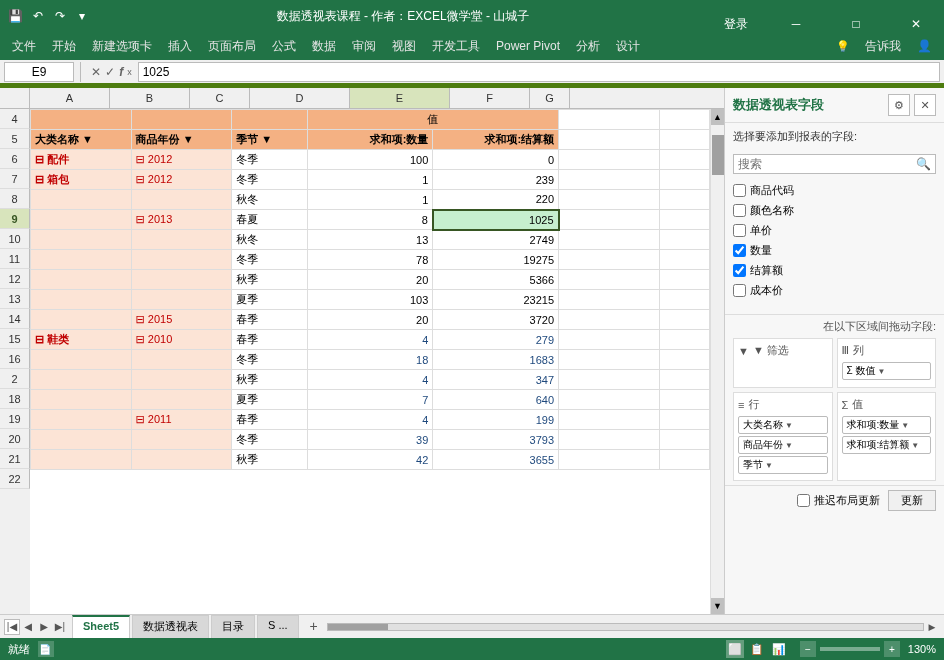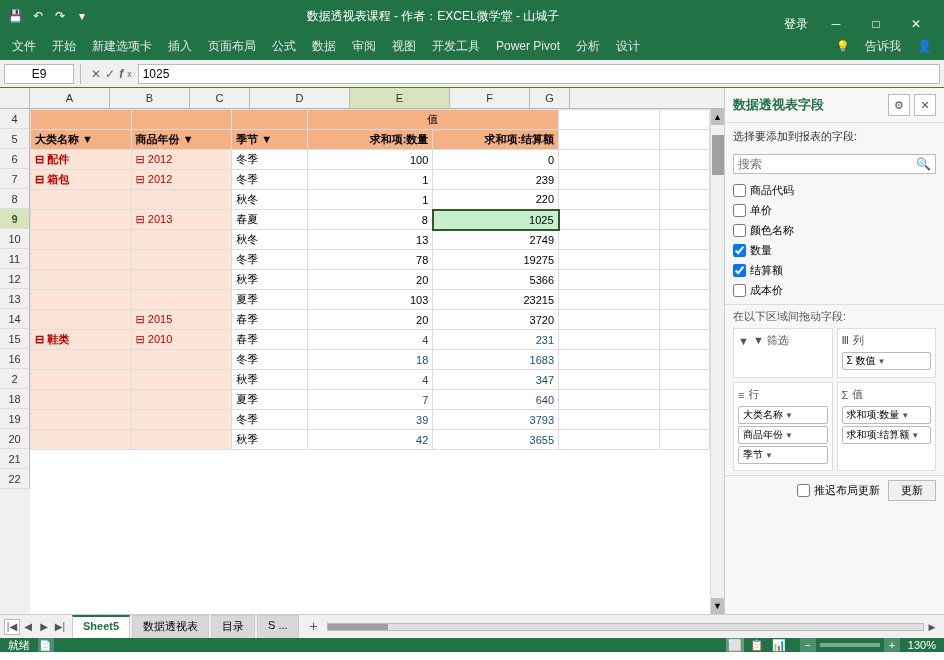--- a/index.html
+++ b/index.html
@@ -2,30 +2,30 @@
 <html><head>
   <meta charset="utf-8">
   <style>
     * { margin: 0; padding: 0; box-sizing: border-box; }
     body { font-family: 'Microsoft YaHei', SimSun, sans-serif; font-size: 12px; background: #fff; width: 944px; height: 660px; overflow: hidden; }
 
     
     .title-bar { background: #217346; height: 32px; display: flex; align-items: center; justify-content: space-between; padding: 0 8px; color: white; }
     .title-bar-left { display: flex; align-items: center; gap: 6px; }
     .title-bar-center { font-size: 12px; color: white; flex: 1; text-align: center; }
-    .title-bar-right { display: flex; align-items: center; gap: 0; margin-top: 16px; }
+    .title-bar-right { display: flex; align-items: center; gap: 20px; margin-top: 16px; }
     .tb-icon { width: 16px; height: 16px; display: inline-flex; align-items: center; justify-content: center; color: white; font-size: 12px; cursor: pointer; }
     .title-bar-btn { width: 40px; height: 32px; display: flex; align-items: center; justify-content: center; cursor: pointer; font-size: 12px; color: white; }
 
     
     .menu-bar { background: #217346; height: 28px; display: flex; align-items: center; padding: 0 4px; }
     .menu-item { color: #e5e5e5; padding: 4px 8px; cursor: pointer; font-size: 12px; border-radius: 2px; }
 
     
-    .formula-bar { height: 28px; background: #f0f0f0; border-bottom: 1px solid #4d7c0f; display: flex; align-items: center; padding: 0 4px; gap: 2px; }
+    .formula-bar { height: 28px; background: #f0f0f0; border-bottom: 5px solid #4d7c0f; display: flex; align-items: center; padding: 0 4px; gap: 2px; }
     .cell-ref { width: 70px; border: 1px solid #bbb; background: white; padding: 2px 4px; font-size: 12px; text-align: center; }
     .formula-sep { width: 1px; height: 20px; background: #bbb; margin: 0 4px; }
     .formula-icons { display: flex; align-items: center; gap: 4px; color: #666; padding: 0 4px; }
     .formula-input { flex: 1; border: none; outline: none; font-size: 12px; padding: 2px 4px; background: white; border: 1px solid #bbb; }
     .col-header { border-right: 1px solid #bbb; display: flex; align-items: center; justify-content: center; font-size: 11px; color: #333; background: #f0f0f0; height: 20px; }
     .grid-body { display: flex; flex: 1; overflow: hidden; }
     .row-numbers { display: flex; flex-direction: column; background: #f0f0f0; width: 30px; min-width: 30px; overflow: hidden; }
     .row-num { height: 20px; border-bottom: 1px solid #ddd; border-right: 1px solid #bbb; display: flex; align-items: center; justify-content: center; font-size: 11px; color: #333; }
 
     
@@ -59,21 +59,21 @@
     .drag-sections { display: grid; grid-template-columns: 1fr 1fr; gap: 4px; padding: 0 8px 4px; }
     .drag-section { border: 1px solid #ddd; background: white; min-height: 50px; padding: 4px; }
     .drag-section-header { font-size: 11px; color: #555; margin-bottom: 4px; display: flex; align-items: center; gap: 2px; }
     .drag-tag { background: white; border: 1px solid #bbb; border-radius: 2px; padding: 1px 4px; font-size: 10px; display: flex; align-items: center; gap: 2px; margin-bottom: 2px; cursor: pointer; }
     .drag-tag-down { font-size: 8px; color: #555; }
     .update-row { padding: 4px 8px; display: flex; align-items: center; justify-content: flex-end; gap: 8px; border-top: 1px solid #ddd; }
     .update-checkbox { display: flex; align-items: center; gap: 4px; font-size: 11px; }
     .update-btn { padding: 2px 12px; background: #f0f0f0; border: 1px solid #bbb; cursor: pointer; font-size: 11px; }
 
     
-    .status-bar { height: 14px; background: #217346; display: flex; align-items: center; justify-content: space-between; padding: 0 8px; color: white; font-size: 11px; }
+    .status-bar { height: 22px; background: #217346; display: flex; align-items: center; justify-content: space-between; padding: 0 8px; color: white; font-size: 11px; }
     .status-left { display: flex; align-items: center; gap: 8px; }
     .status-right { display: flex; align-items: center; gap: 4px; }
     .zoom-control { display: flex; align-items: center; gap: 4px; }
     .zoom-btn { width: 16px; height: 16px; background: rgba(255,255,255,0.2); border: none; color: white; cursor: pointer; display: flex; align-items: center; justify-content: center; font-size: 10px; }
     .zoom-slider { width: 60px; height: 4px; background: rgba(255,255,255,0.4); }
     .sheet-tab { padding: 3px 10px; border: 1px solid #ccc; border-bottom: none; background: #d8d8d8; cursor: pointer; font-size: 11px; margin-right: 2px; }
     .sheet-tab.active { background: white; color: #217346; font-weight: bold; border-top: 2px solid #217346; }
 
     
     .main-layout { display: flex; height: calc(660px - 32px - 28px - 28px - 22px - 24px); }
@@ -295,21 +295,21 @@
             <td class="white-cell td-right">3720</td>
             <td class="white-cell"></td>
             <td class="white-cell"></td>
           </tr>
 
           <tr>
             <td class="orange-light" style="color:#c00000;font-weight:bold;">⊟ 鞋类</td>
             <td class="orange-light" style="color:#c00000;">⊟ 2010</td>
             <td class="white-cell">春季</td>
             <td class="white-cell td-right blue-text">4</td>
-            <td class="white-cell td-right blue-text">231</td>
+            <td class="white-cell td-right blue-text">279</td>
             <td class="white-cell"></td>
             <td class="white-cell"></td>
           </tr>
 
           <tr>
             <td class="orange-light"></td>
             <td class="orange-light"></td>
             <td class="white-cell">冬季</td>
             <td class="white-cell td-right blue-text">18</td>
             <td class="white-cell td-right blue-text">1683</td>
@@ -330,20 +330,29 @@
           <tr>
             <td class="orange-light"></td>
             <td class="orange-light"></td>
             <td class="white-cell">夏季</td>
             <td class="white-cell td-right blue-text">7</td>
             <td class="white-cell td-right blue-text">640</td>
             <td class="white-cell"></td>
             <td class="white-cell"></td>
           </tr>
 
+          <tr>
+            <td class="orange-light"></td>
+            <td class="orange-light" style="color:#c00000;">⊟ 2011</td>
+            <td class="white-cell">春季</td>
+            <td class="white-cell td-right blue-text">4</td>
+            <td class="white-cell td-right blue-text">199</td>
+            <td class="white-cell"></td>
+            <td class="white-cell"></td>
+          </tr>
 
           <tr>
             <td class="orange-light"></td>
             <td class="orange-light"></td>
             <td class="white-cell">冬季</td>
             <td class="white-cell td-right blue-text">39</td>
             <td class="white-cell td-right blue-text">3793</td>
             <td class="white-cell"></td>
             <td class="white-cell"></td>
           </tr>
@@ -393,41 +402,41 @@
       <span class="search-icon">🔍</span>
     </div>
 
     <div class="field-list">
       <div class="field-item">
         <input type="checkbox" class="field-checkbox" style="">
         <span>商品代码</span>
       </div>
       <div class="field-item">
         <input type="checkbox" class="field-checkbox" style="">
-        <span>单价</span>
+        <span>颜色名称</span>
       </div>
       <div class="field-item">
         <input type="checkbox" class="field-checkbox" style="">
-        <span>颜色名称</span>
+        <span>单价</span>
       </div>
       <div class="field-item">
         <input type="checkbox" class="field-checkbox" checked="" style="">
         <span>数量</span>
       </div>
       <div class="field-item">
         <input type="checkbox" class="field-checkbox" checked="" style="">
         <span>结算额</span>
       </div>
       <div class="field-item">
         <input type="checkbox" class="field-checkbox" style="">
         <span>成本价</span>
       </div>
     </div>
 
-    <div style="padding:4px 8px;font-size:11px;color:#555;border-top:1px solid #ddd;margin-top:2px;">
+    <div style="padding:4px 8px;font-size:11px;color:#555;border-top:1px solid #ddd;margin-top:12px;text-align:right;">
       <span>在以下区域间拖动字段:</span>
     </div>
 
     <div class="drag-sections">
 
       <div class="drag-section">
         <div class="drag-section-header">
           <span>▼</span>
           <span style="margin-left:2px;">▼ 筛选</span>
         </div>

